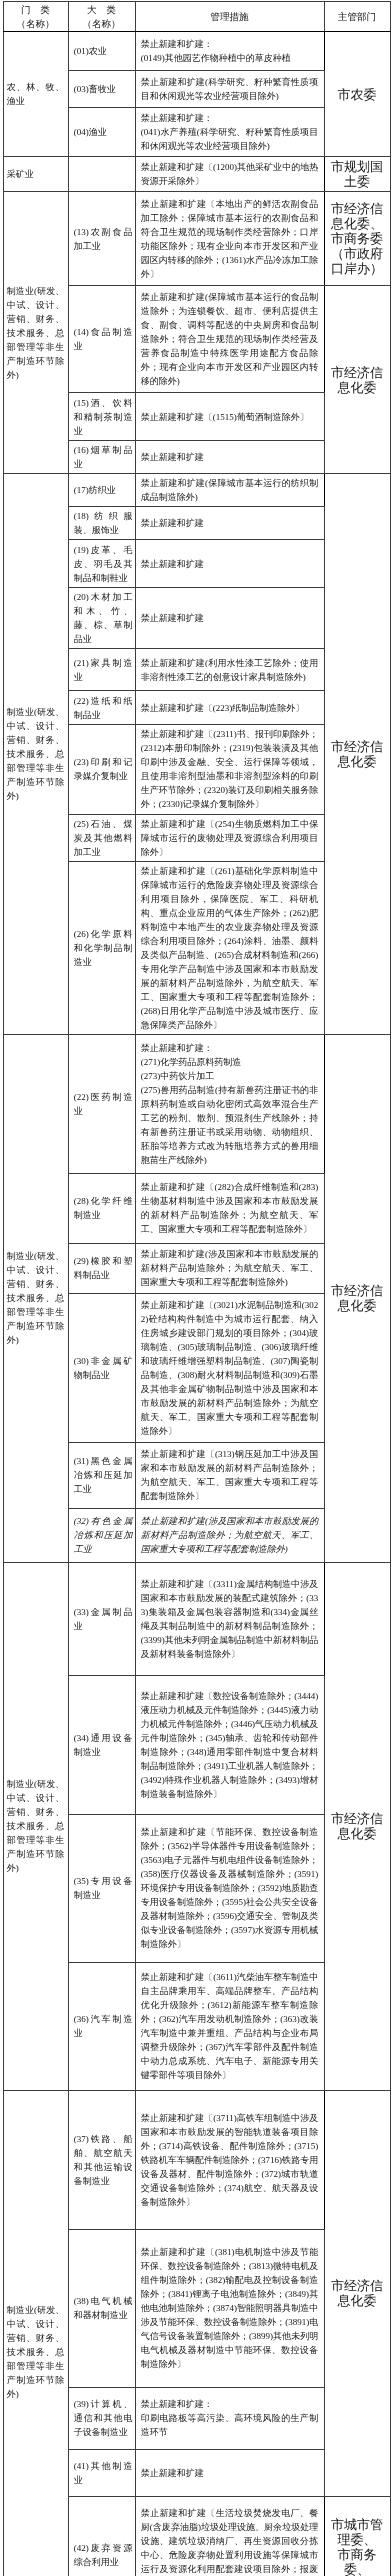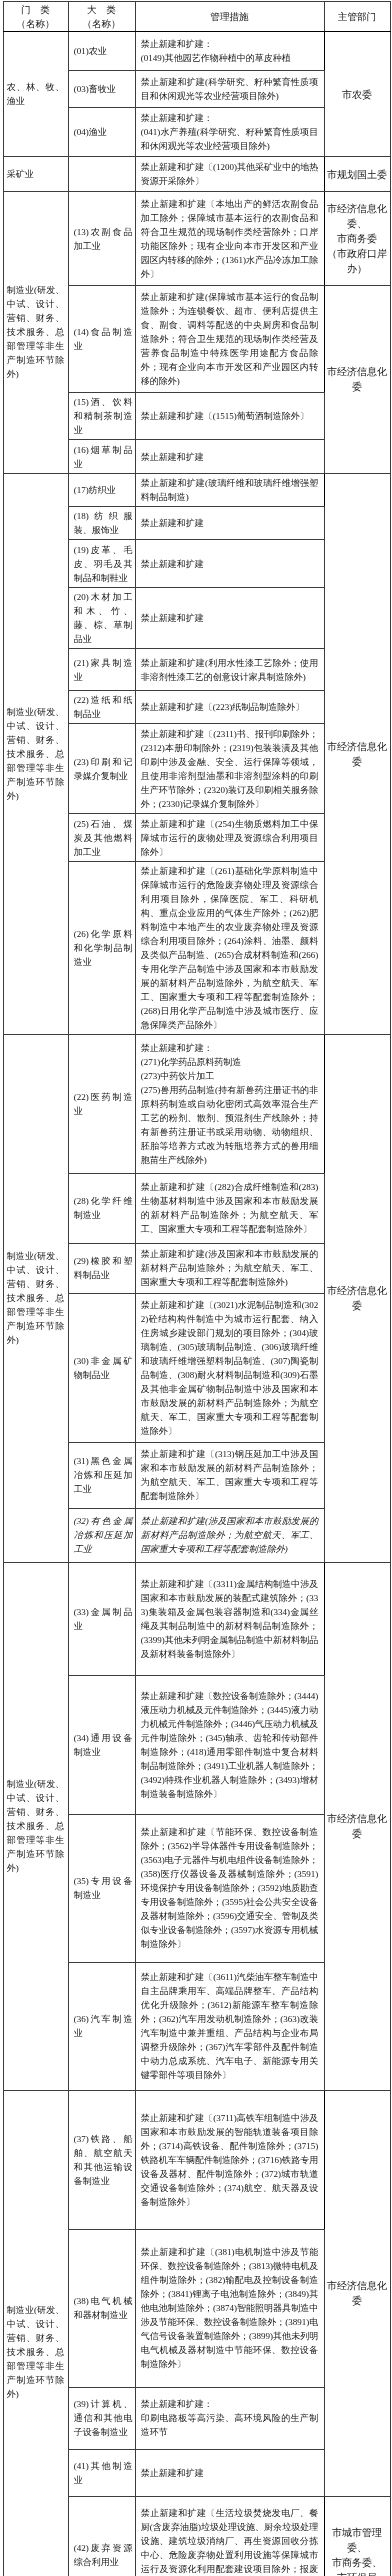--- a/index.html
+++ b/index.html
@@ -8,21 +8,21 @@
   table{border-collapse:collapse;table-layout:fixed;width:388px;margin:0 auto;border:1.1px solid #000;}
   col.c1{width:65px;} col.c2{width:67px;} col.c3{width:189px;} col.c4{width:66px;}
   td{border:0.5px solid #3c3c3c;vertical-align:middle;font-size:9px;line-height:14px;
      padding:2.1px 4.3px;word-break:break-all;overflow:hidden;}
   thead td{height:27px;text-align:center;white-space:pre-line;line-height:13.3px;
      border-bottom:1.1px solid #000;font-size:9.6px;padding:1.1px;}
   td.c-category{text-align:justify;padding:2.1px 3.2px;}
   td.c-major{text-align:justify;padding:2.1px 2.1px 2.1px 5.3px;}
   td.c-measure{text-align:justify;white-space:pre-line;padding:2.1px 5.3px;
      border-right:1.1px solid #000;}
-  td.c-dept{text-align:center;white-space:pre-line;font-size:10px;line-height:15px;padding:2.1px 1.1px;}
+  td.c-dept{text-align:center;white-space:pre-line;font-size:13px;line-height:15px;padding:2.1px 1.1px;}
   tr.sec td{border-top:1.1px solid #000;}
 </style>
 </head>
 <body>
 
 <div class="page">
   <table>
     <colgroup>
       <col class="c1">
         <col class="c2">
@@ -79,21 +79,21 @@
           <td class="c-major">(15)酒、饮料和精制茶制造业</td>
           <td class="c-measure">禁止新建和扩建〔(1515)葡萄酒制造除外〕</td>
         </tr>
         <tr style="height: 32px;">
           <td class="c-major">(16)烟草制品业</td>
           <td class="c-measure">禁止新建和扩建</td>
         </tr>
         <tr class="sec" style="height: 32px;">
           <td class="c-category" rowspan="9">制造业(研发、中试、设计、营销、财务、技术服务、总部管理等非生产制造环节除外)</td>
           <td class="c-major">(17)纺织业</td>
-          <td class="c-measure">禁止新建和扩建(玻璃纤维和玻璃纤维增强塑料制品制造)</td>
+          <td class="c-measure">禁止新建和扩建(保障城市基本运行的纺织制成品制造除外)</td>
           <td class="c-dept" rowspan="9">市经济信息化委</td>
         </tr>
         <tr style="height: 31.5px;">
           <td class="c-major">(18)纺织服装、服饰业</td>
           <td class="c-measure">禁止新建和扩建</td>
         </tr>
         <tr style="height: 48px;">
           <td class="c-major">(19)皮革、毛皮、羽毛及其制品和制鞋业</td>
           <td class="c-measure">禁止新建和扩建</td>
         </tr>
@@ -151,21 +151,21 @@
           <td class="c-measure">禁止新建和扩建(涉及国家和本市鼓励发展的新材料产品制造除外；为航空航天、军工、国家重大专项和工程等配套制造除外)</td>
         </tr>
         <tr class="sec" style="height: 113px;">
           <td class="c-category" rowspan="4">制造业(研发、中试、设计、营销、财务、技术服务、总部管理等非生产制造环节除外)</td>
           <td class="c-major">(33)金属制品业</td>
           <td class="c-measure">禁止新建和扩建〔(3311)金属结构制造中涉及国家和本市鼓励发展的装配式建筑除外；(333)集装箱及金属包装容器制造和(334)金属丝绳及其制品制造中的新材料制品制造除外；(3399)其他未列明金属制品制造中新材料制品及新材料装备制造除外〕</td>
           <td class="c-dept" rowspan="4">市经济信息化委</td>
         </tr>
         <tr style="height: 139px;">
           <td class="c-major">(34)通用设备制造业</td>
-          <td class="c-measure">禁止新建和扩建〔数控设备制造除外；(3444)液压动力机械及元件制造除外；(3445)液力动力机械元件制造除外；(3446)气压动力机械及元件制造除外；(345)轴承、齿轮和传动部件制造除外；(418)通用零部件制造中复合材料制品制造除外；(3491)工业机器人制造除外；(3492)特殊作业机器人制造除外；(3493)增材制造装备制造除外〕</td>
+          <td class="c-measure">禁止新建和扩建〔数控设备制造除外；(3444)液压动力机械及元件制造除外；(3445)液力动力机械元件制造除外；(3446)气压动力机械及元件制造除外；(345)轴承、齿轮和传动部件制造除外；(348)通用零部件制造中复合材料制品制造除外；(3491)工业机器人制造除外；(3492)特殊作业机器人制造除外；(3493)增材制造装备制造除外〕</td>
         </tr>
         <tr style="height: 148px;">
           <td class="c-major">(35)专用设备制造业</td>
           <td class="c-measure">禁止新建和扩建〔节能环保、数控设备制造除外；(3562)半导体器件专用设备制造除外；(3563)电子元器件与机电组件设备制造除外；(358)医疗仪器设备及器械制造除外；(3591)环境保护专用设备制造除外；(3592)地质勘查专用设备制造除外；(3595)社会公共安全设备及器材制造除外；(3596)交通安全、管制及类似专业设备制造除外；(3597)水资源专用机械制造除外〕</td>
         </tr>
         <tr style="height: 128px;">
           <td class="c-major">(36)汽车制造业</td>
           <td class="c-measure">禁止新建和扩建〔(3611)汽柴油车整车制造中自主品牌乘用车、高端品牌整车、产品结构优化升级除外；(3612)新能源车整车制造除外；(362)汽车用发动机制造除外；(363)改装汽车制造中兼并重组、产品结构与企业布局调整升级除外；(367)汽车零部件及配件制造中动力总成系统、汽车电子、新能源专用关键零部件等项目除外〕</td>
         </tr>
         <tr class="sec" style="height: 139px;">

